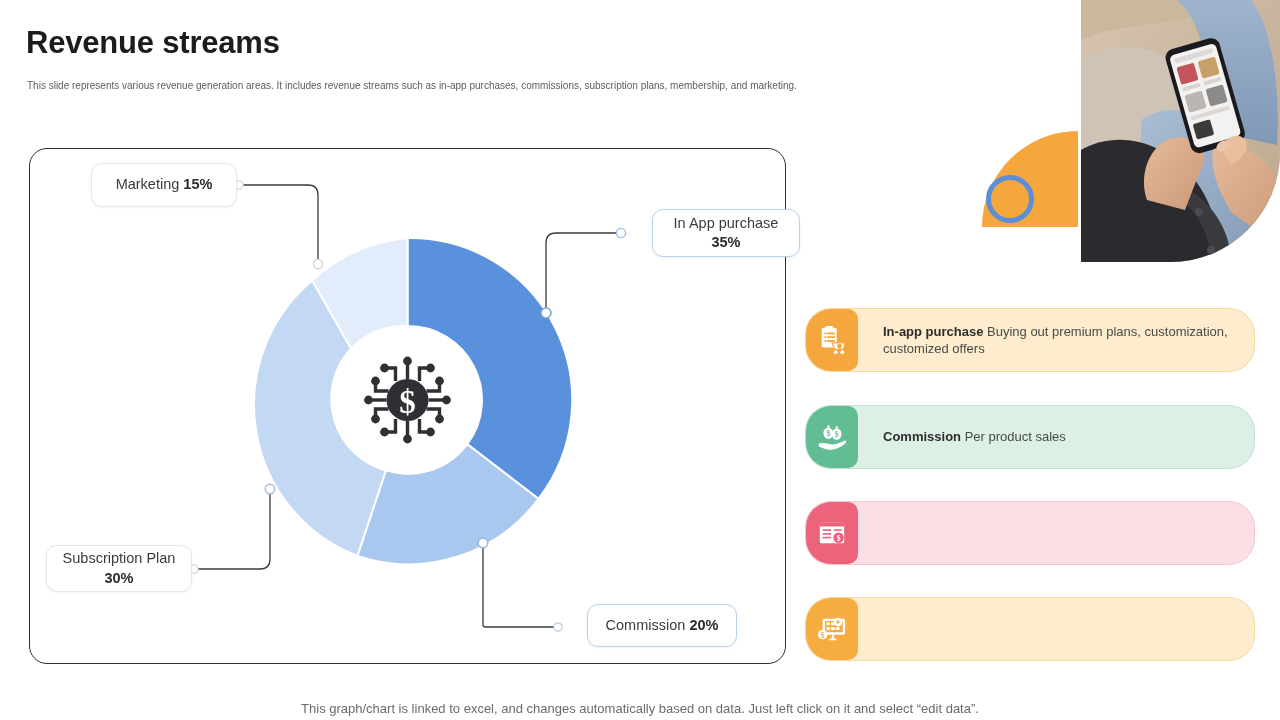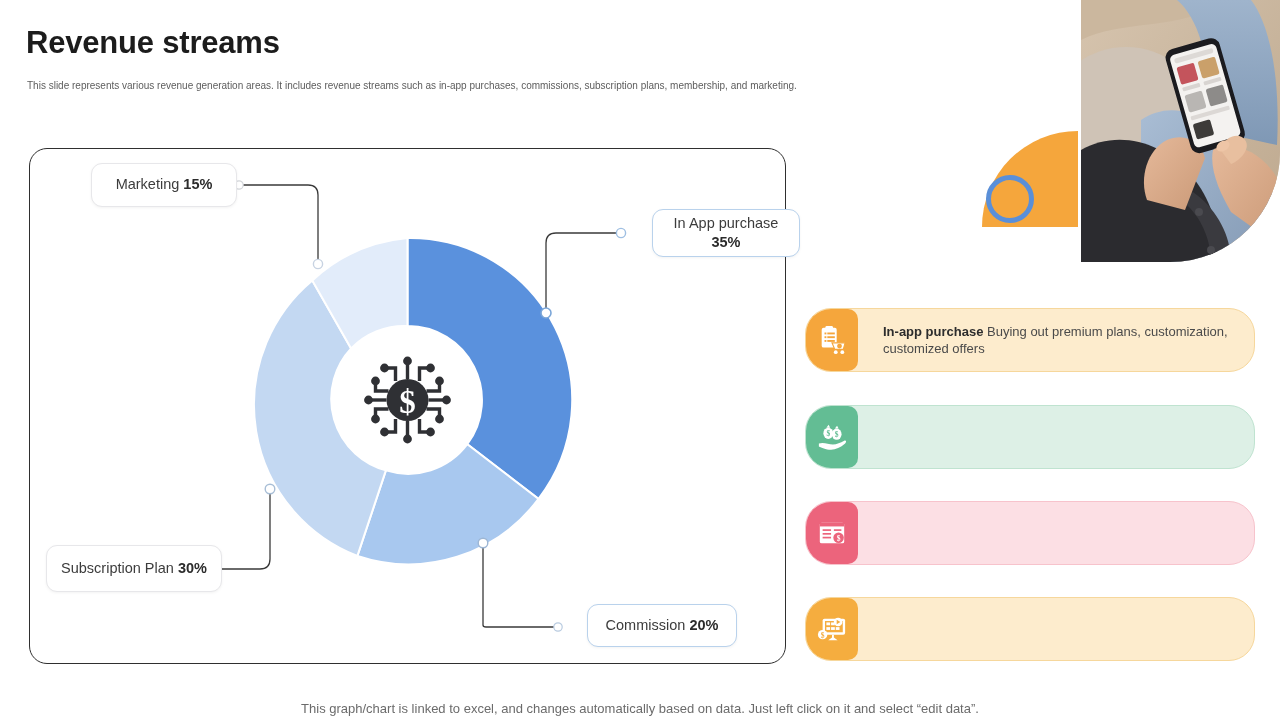--- a/index.html
+++ b/index.html
@@ -64,21 +64,21 @@
     display:flex;align-items:center;justify-content:center;
     text-align:center;font-size:14.5px;color:#3c3c3c;line-height:1.32;
     padding:6px 12px;
   }
   .callout b{font-weight:bold;color:#2c2c2c;}
   .callout.grey{border:1.1px solid #e7e7ea;box-shadow:0 1px 3px rgba(0,0,0,.05);}
   .callout.blue{border:1.1px solid #b9d2ec;box-shadow:0 1px 3px rgba(0,0,0,.05);margin-left:29px;}
 
   #callout-marketing{left:91px;top:163px;width:146px;height:44px;}
   #callout-inapp{left:623px;top:209px;width:148px;height:48px;}
-  #callout-subscription{left:46px;top:545px;width:176px;height:47px;}
+  #callout-subscription{left:46px;top:545px;width:146px;height:47px;}
   #callout-commission{left:558px;top:604px;width:150px;height:43px;}
 
   
   .legend-card{
     position:absolute;left:805px;width:450px;box-sizing:border-box;
     border-radius:26px;display:flex;align-items:center;
     overflow:hidden;
   }
   .legend-icon{
     flex:0 0 52px;height:100%;min-height:100%;
@@ -291,20 +291,23 @@
     <svg viewBox="0 0 32 32" fill="#ffffff">
       <ellipse cx="12" cy="12" rx="5.2" ry="6"></ellipse>
       <ellipse cx="21" cy="13" rx="5.2" ry="6"></ellipse>
       <path d="M10 6 L14 6 L12.4 3 Z"></path>
       <path d="M19 7 L23 7 L21.4 4 Z"></path>
       <text x="12" y="15" text-anchor="middle" font-family="'Liberation Serif',serif" font-size="8" font-weight="bold" fill="#63bd94">$</text>
       <text x="21" y="16" text-anchor="middle" font-family="'Liberation Serif',serif" font-size="8" font-weight="bold" fill="#63bd94">$</text>
       <path d="M2 23 C 7 21 12 24 17 24 C 21 24 25 22 29 20 C 31 19.2 32 21 30 22.8 C 25 27 20 29.5 15 29.5 C 9 29.5 5 27 2 26 Z"></path>
     </svg>
   </div>
+  <div class="legend-text">
+    <b>Commission</b><span> Per product sales</span>
+  </div>
 </div>
 
 <div class="legend-card" id="card-subscription">
   <div class="legend-icon">
     <svg viewBox="0 0 32 32">
       <rect x="3" y="5" width="26" height="22" rx="2" fill="#ffffff"></rect>
       <rect x="3" y="5" width="26" height="4" fill="#ec647c"></rect>
       <g fill="#ec647c">
         <rect x="6" y="12" width="9" height="1.8"></rect>
         <rect x="6" y="16" width="9" height="1.8"></rect>

